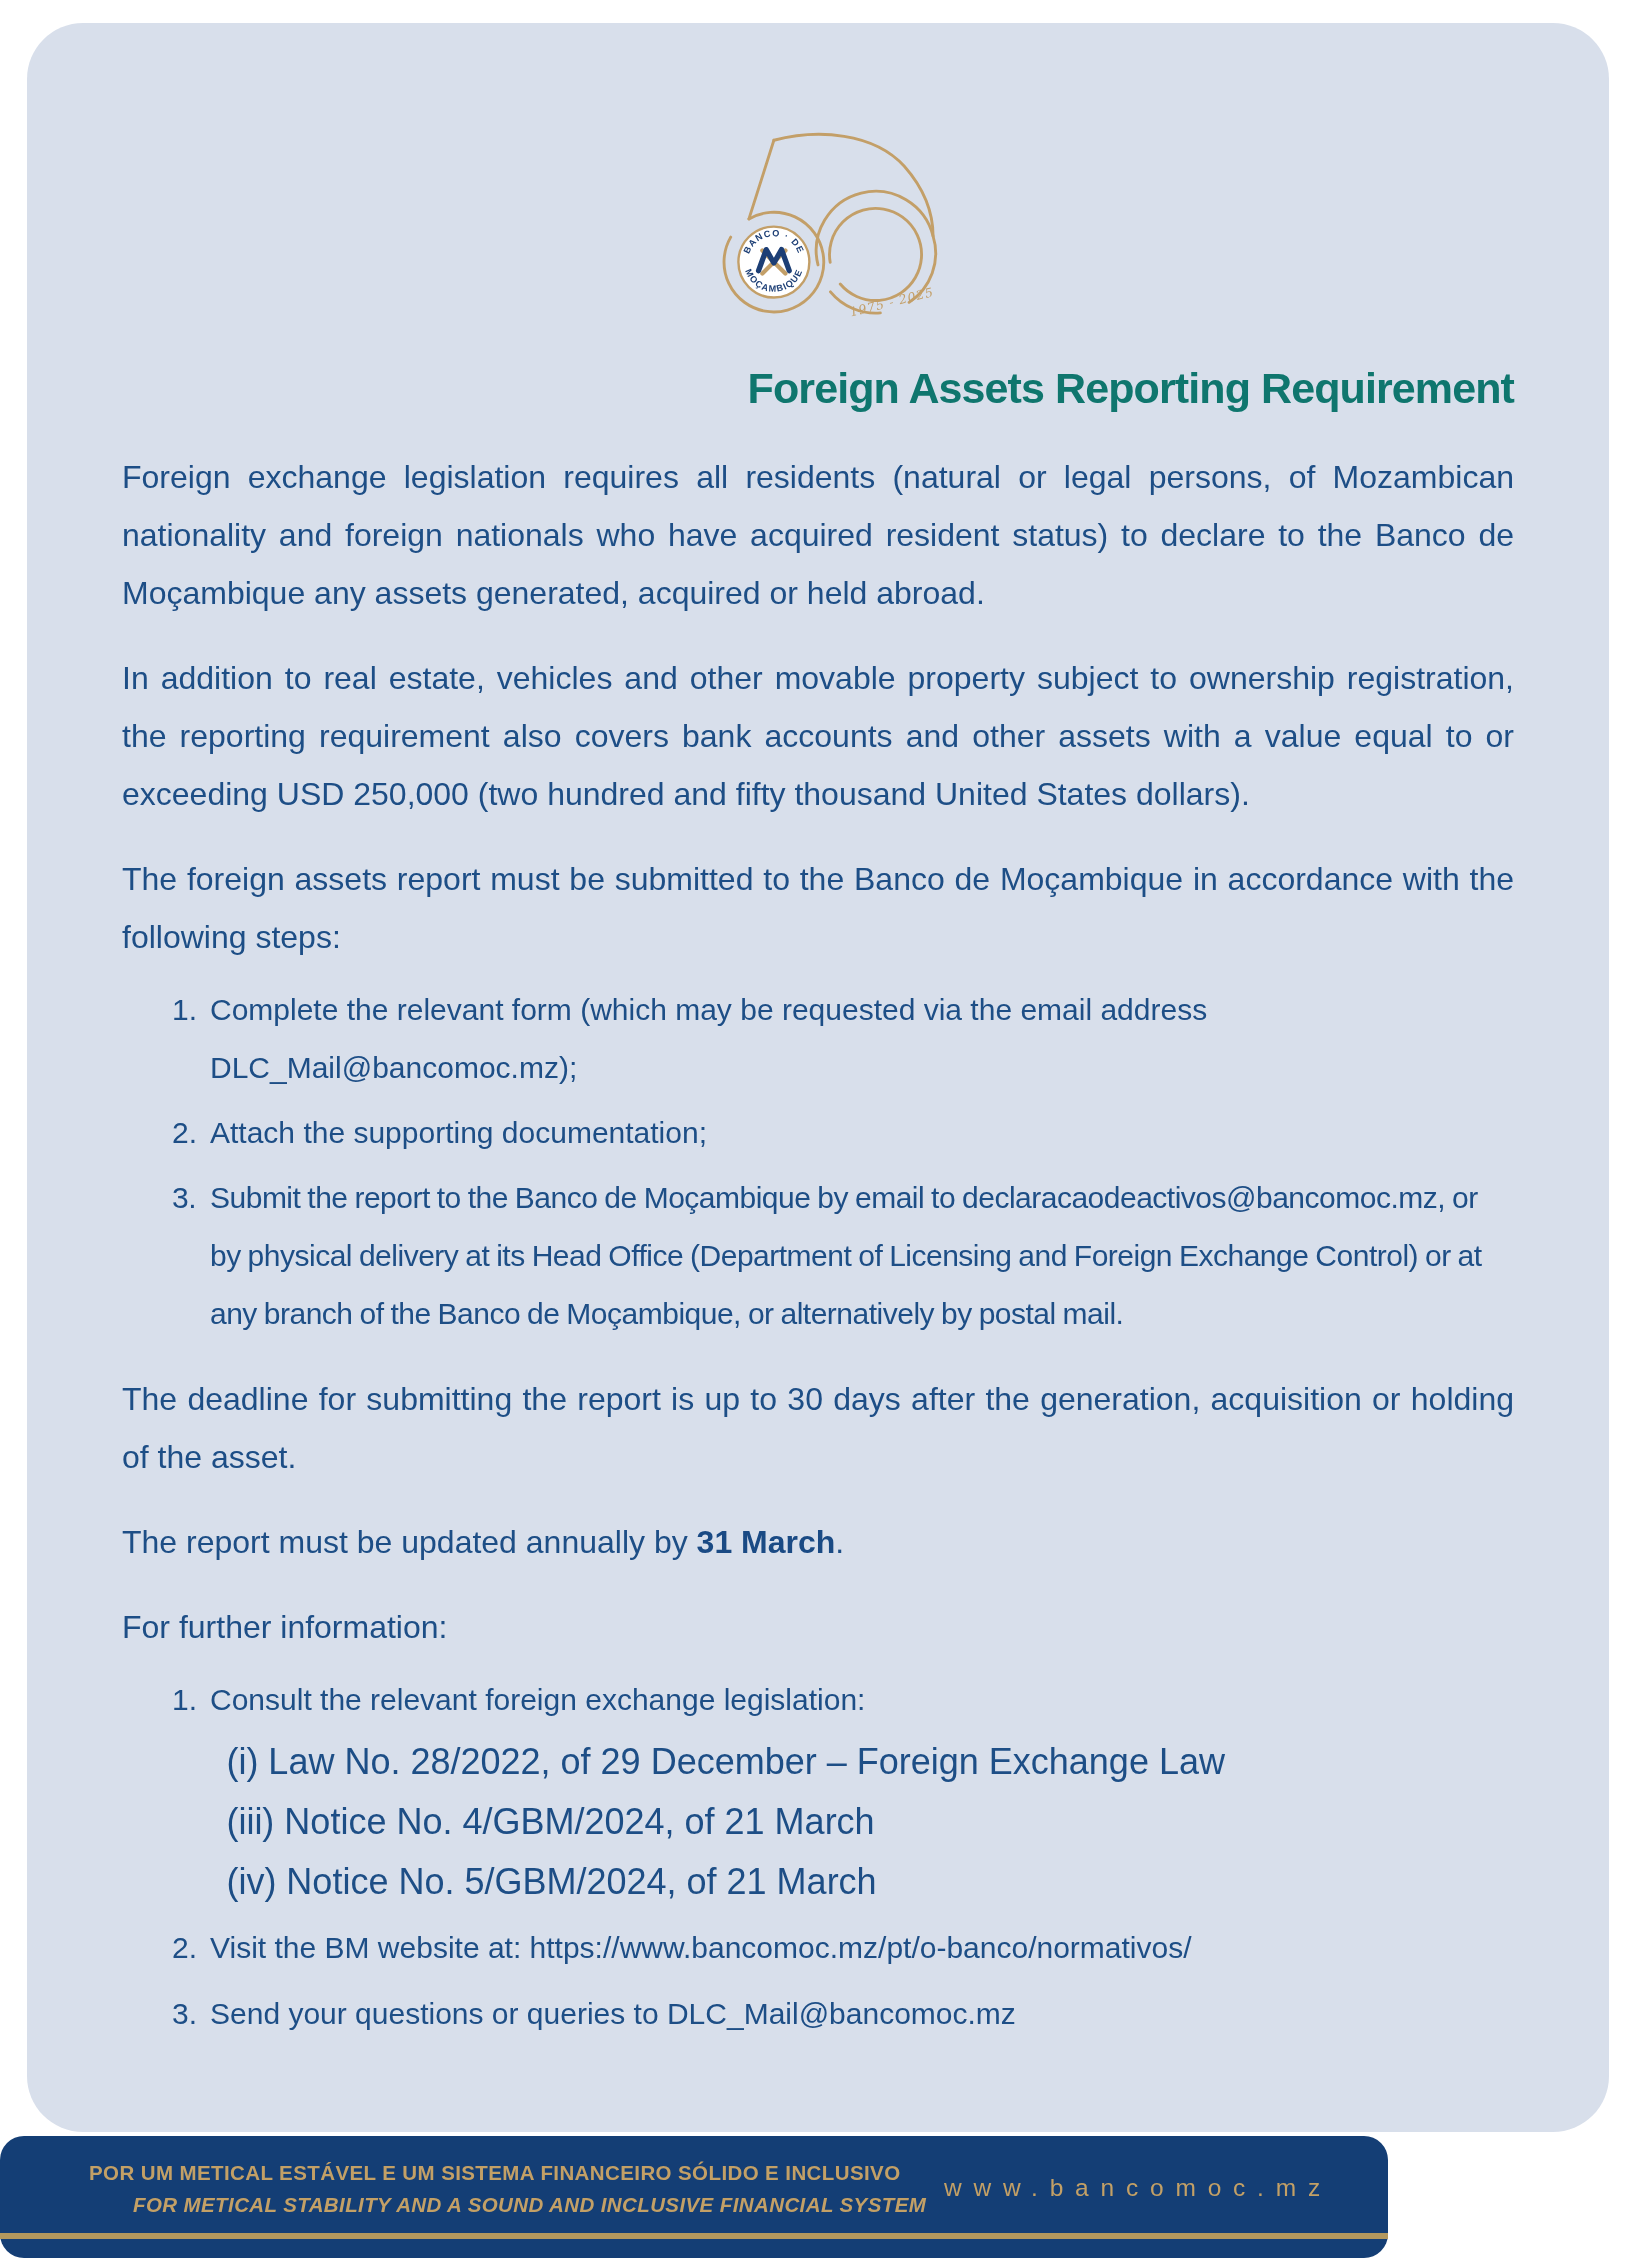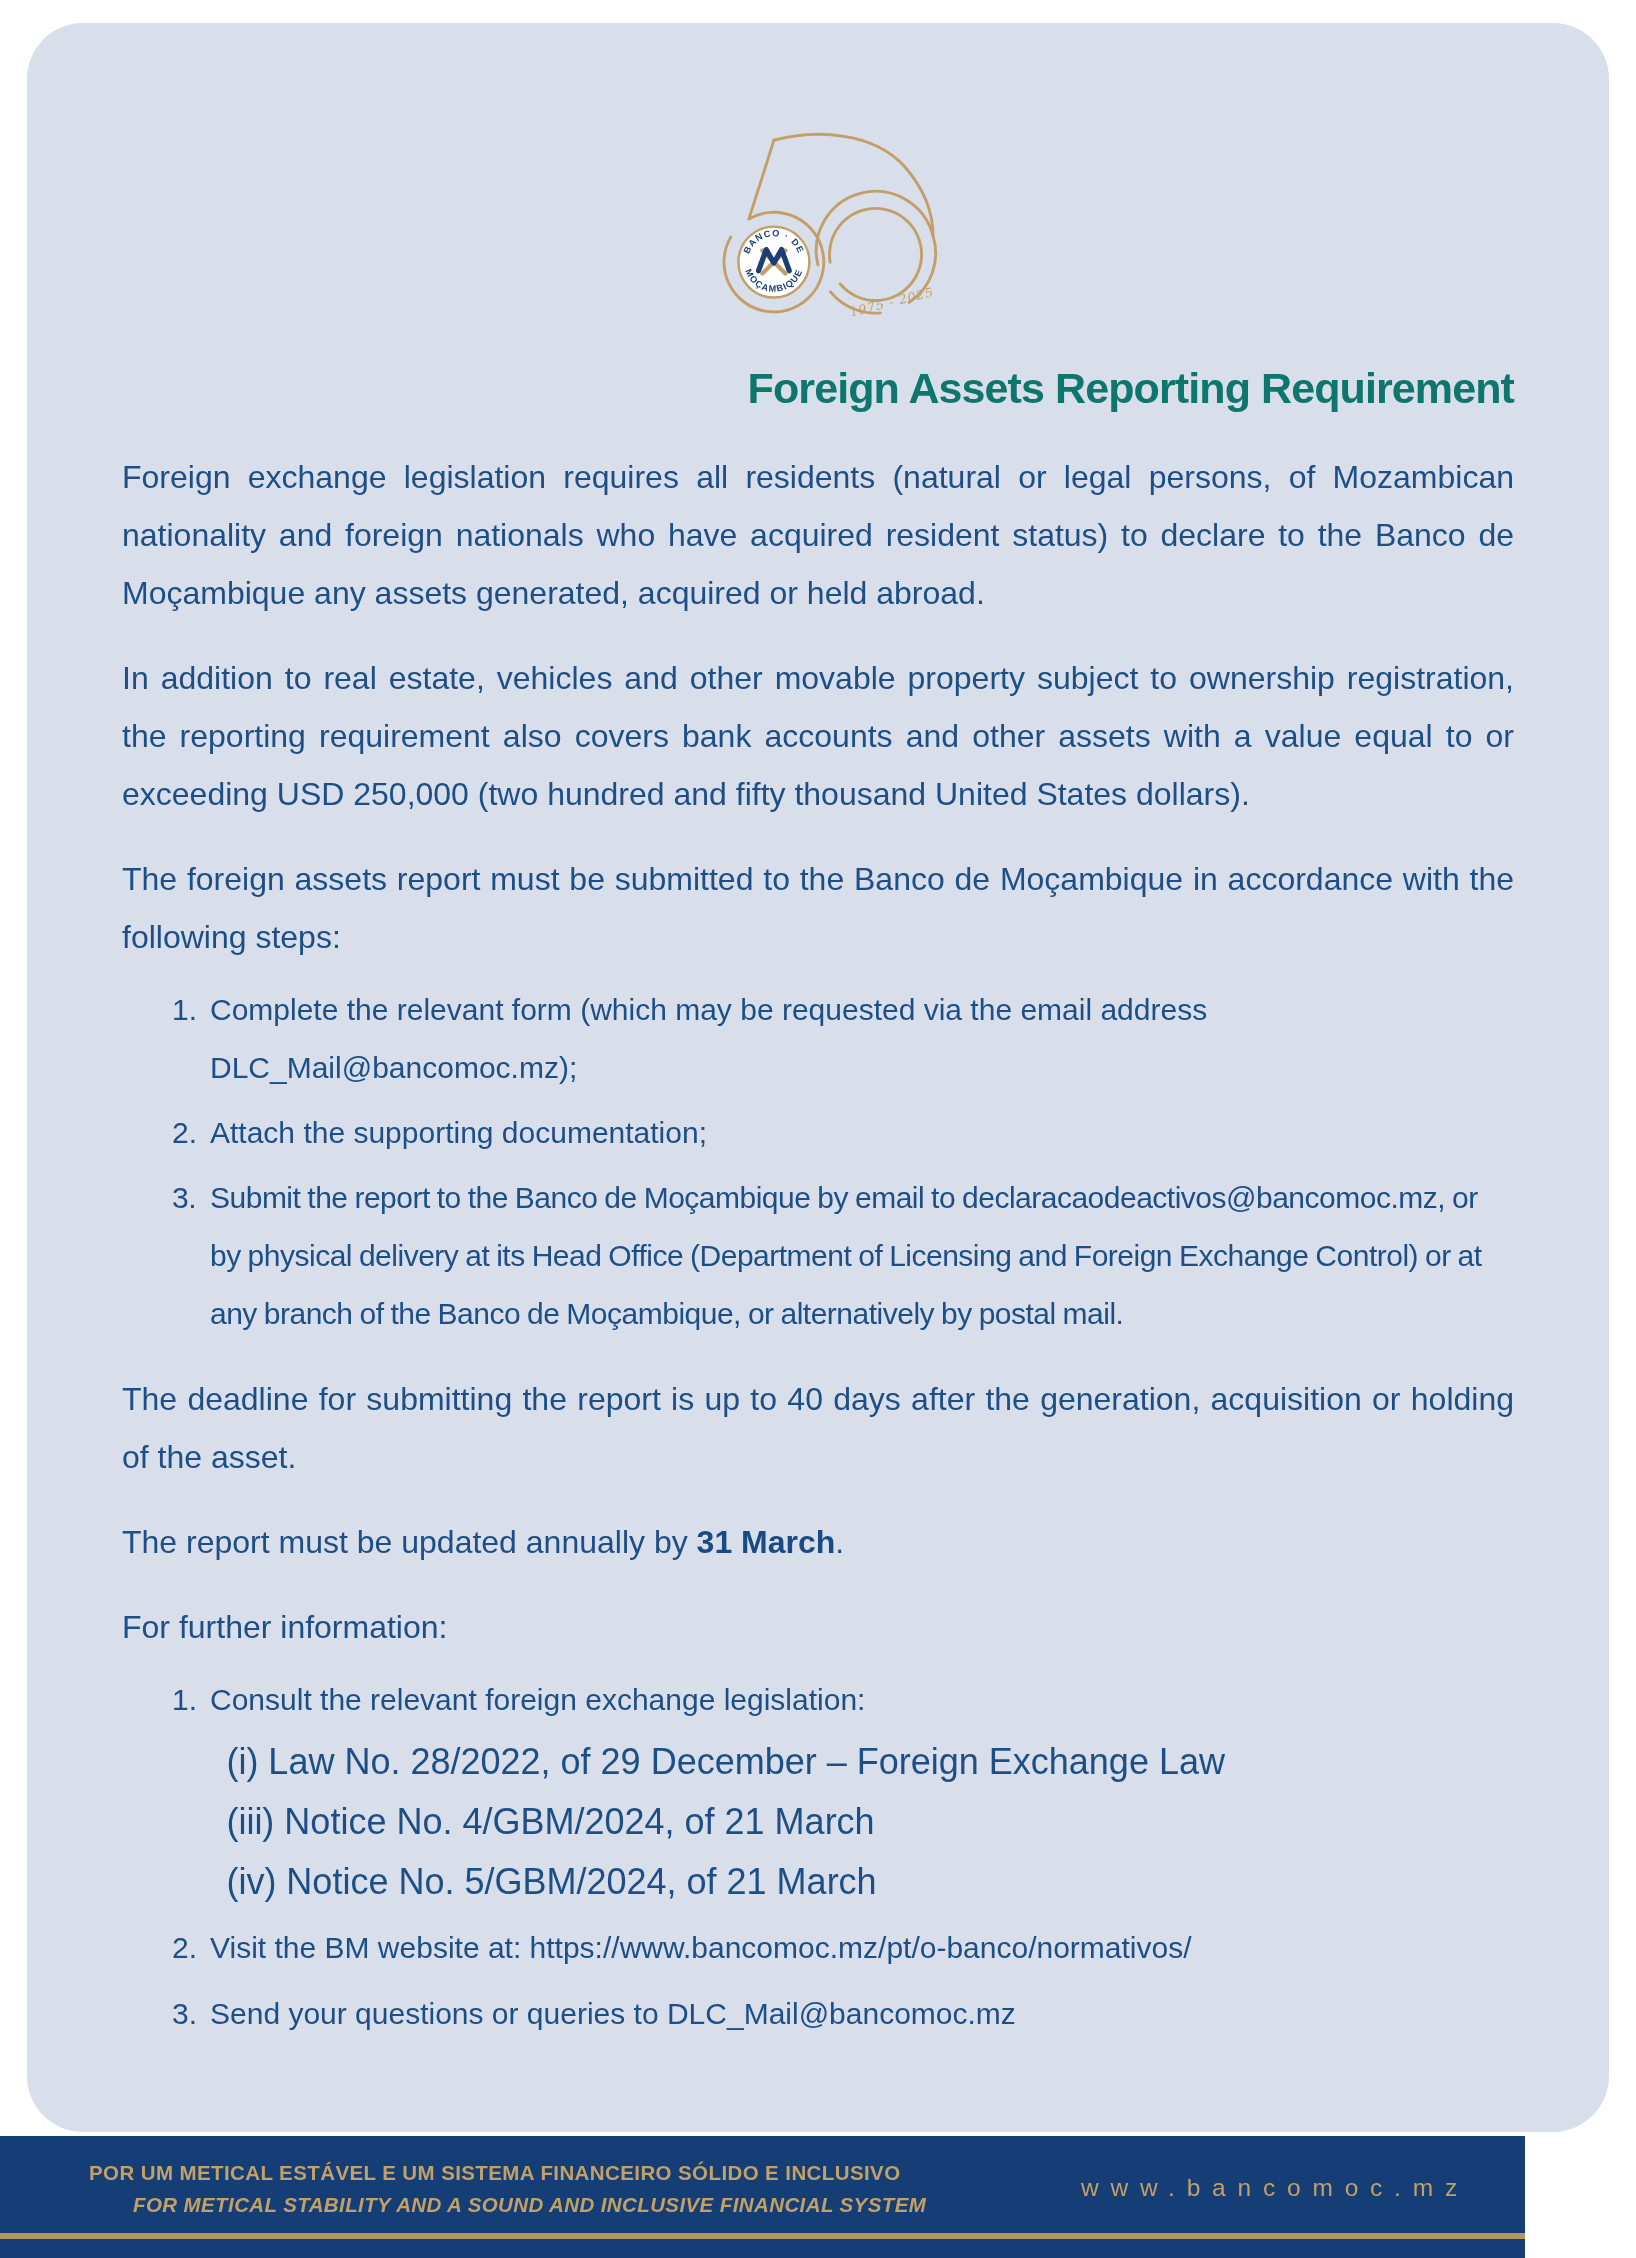--- a/index.html
+++ b/index.html
@@ -56,22 +56,23 @@
     margin:3.6px 0 1.8px 0; padding:0 0 0 16.4px;
   }
   ul.sub > li {
     font-size:36px; line-height:60px;
     color:#1d4e86;
     margin:0;
   }
   .update-line strong { font-weight:700; color:#1a4a84; }
   .footer {
     position:absolute; left:0; bottom:0;
-    width:1525px; height:122px;
+    width:1388px; height:122px;
     background:#143e75;
+    border-radius:24px;
   }
   .footer .stripe {
     position:absolute; left:0; bottom:19px;
     width:100%; height:6.4px;
     background:#b3985e;
   }
   .slogans { position:absolute; left:89px; top:21px; color:#c3a066; }
   .slogan-pt { font-size:20.5px; font-weight:700; letter-spacing:0.4px; line-height:32px; }
   .slogan-en { font-size:20.5px; font-weight:700; font-style:italic; letter-spacing:0.4px; line-height:32px;margin-left:44px; }
   .website {
@@ -126,21 +127,21 @@
   <p class="para">In addition to real estate, vehicles and other movable property subject to ownership registration, the reporting requirement also covers bank accounts and other assets with a value equal to or exceeding USD 250,000 (two hundred and fifty thousand United States dollars).</p>
 
   <p class="para tight">The foreign assets report must be submitted to the Banco de Moçambique in accordance with the following steps:</p>
 
   <ol class="steps">
     <li>Complete the relevant form (which may be requested via the email address DLC_Mail@bancomoc.mz);</li>
     <li>Attach the supporting documentation;</li>
     <li class="condensed">Submit the report to the Banco de Moçambique by email to declaracaodeactivos@bancomoc.mz, or by physical delivery at its Head Office (Department of Licensing and Foreign Exchange Control) or at any branch of the Banco de Moçambique, or alternatively by postal mail.</li>
   </ol>
 
-  <p class="para">The deadline for submitting the report is up to 40 days after the generation, acquisition or holding of the asset.</p>
+  <p class="para">The deadline for submitting the report is up to 30 days after the generation, acquisition or holding of the asset.</p>
 
   <p class="para update-line"><span>The report must be updated annually by </span><strong>31 March</strong><span>.</span></p>
 
   <p class="para tight">For further information:</p>
 
   <ol class="steps">
     <li>
       <span>Consult the relevant foreign exchange legislation:</span>
       <ul class="sub">
         <li>(i) Law No. 28/2022, of 29 December – Foreign Exchange Law</li>

